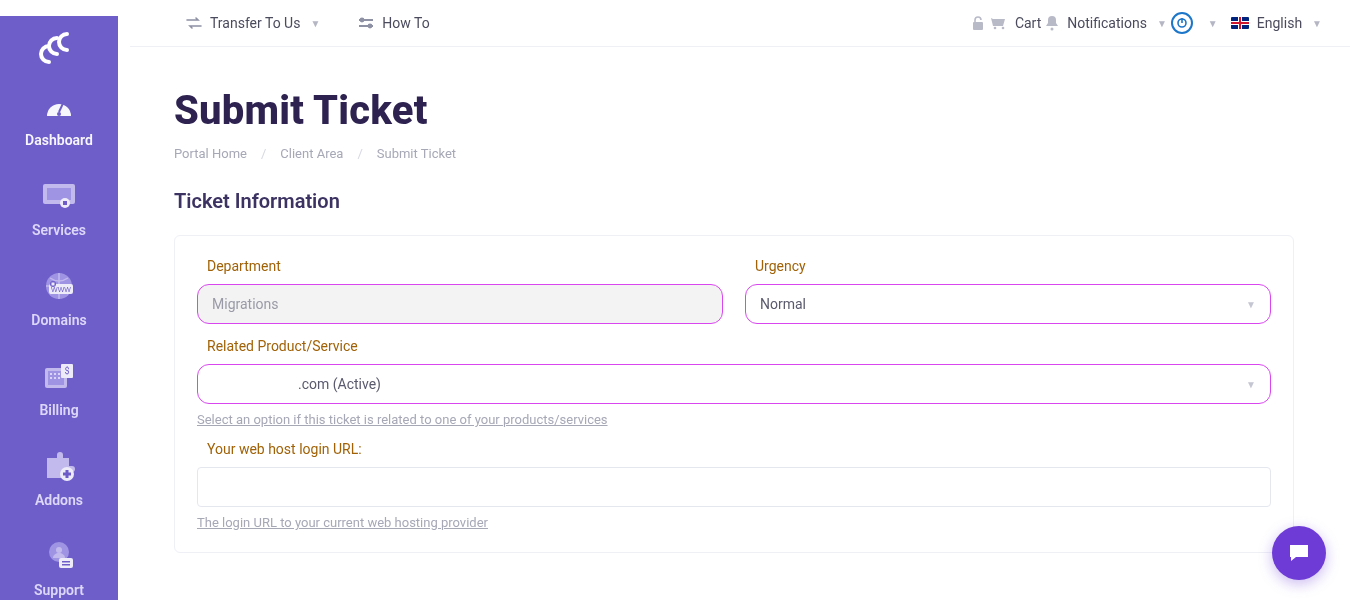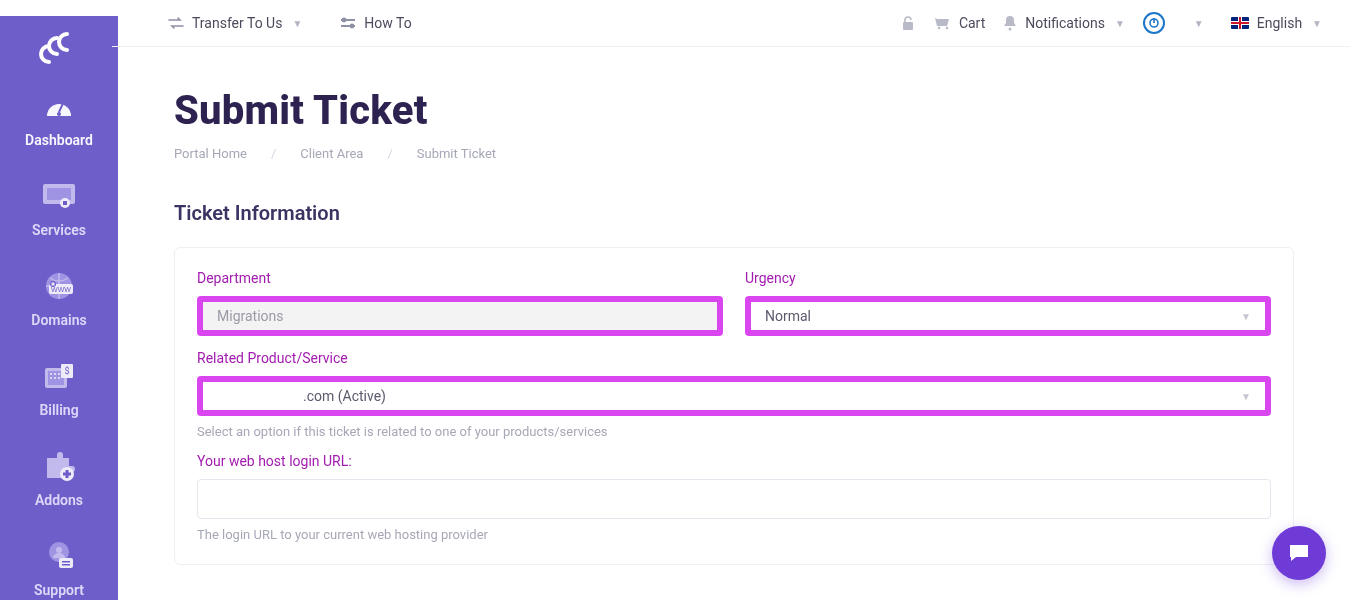--- a/index.html
+++ b/index.html
@@ -52,33 +52,33 @@
     font-size: 14px;
     font-weight: 600;
     color: #fff;
   }
   .side-item.dim .side-label { color: #e3defb; }
   .side-item.dim svg { opacity: 0.92; }
 
   
   .topbar {
     position: absolute;
-    left: 112px;
+    left: 130px;
     top: 0;
     right: 0;
     height: 47px;
     border-bottom: 1px solid #eef0f6;
     display: flex;
     align-items: center;
     padding: 0 28px 0 56px;
     font-size: 14px;
     color: #4a4a67;
   }
   .topbar .t-left { display: flex; align-items: center; gap: 38px; }
-  .topbar .t-right { margin-left: auto; display: flex; align-items: center; gap: 18px; }
+  .topbar .t-right { margin-left: auto; display: flex; align-items: center; gap: 4px; }
   .t-item { display: inline-flex; align-items: center; gap: 8px; cursor: pointer; color: #4b4b5e; }
   .t-item .caret { font-size: 10px; color: #b5b6c4; margin-left: 2px; }
   .mute-ico { color: #b8bac8; display: inline-flex; }
   .flag-uk {
     width: 18px; height: 12px; display: inline-block;
     background:
       linear-gradient(#cf142b,#cf142b) center/100% 2px no-repeat,
       linear-gradient(#cf142b,#cf142b) center/2px 100% no-repeat,
       linear-gradient(#fff,#fff) center/100% 4px no-repeat,
       linear-gradient(#fff,#fff) center/4px 100% no-repeat,
@@ -105,56 +105,56 @@
     font-size: 40px;
     font-weight: 800;
     color: #2d2250;
     letter-spacing: 0.2px;
     margin-bottom: 12px;
   }
   .breadcrumb {
     font-size: 13px;
     color: #a6a8b6;
     display: flex;
-    gap: 24px;
-    margin-bottom: 40px;
+    gap: 14px;
+    margin-bottom: 28px;
   }
   .breadcrumb a { color: #a6a8b6; text-decoration: none; cursor: pointer; }
   .breadcrumb .sep { color: #d7d8e2; }
   .section-title {
     font-size: 20px;
     color: #3d3363;
     font-weight: 600;
     margin-bottom: 22px;
   }
   .card {
     border: 1px solid #eef0f6;
     border-radius: 6px;
     padding: 22px 22px 8px 22px;
   }
   .row { display: flex; gap: 22px; margin-bottom: 14px; }
   .field { display: flex; flex-direction: column; }
   .field.half { flex: 1 1 50%; }
   .field.full { flex: 1 1 100%; }
-  .flabel { font-size: 14px; color: #a21caf; margin-bottom: 10px; }
+  .flabel { font-size: 14px; color: #a16207; margin-bottom: 10px; margin-left: 10px; }
   .input, .select {
     height: 40px;
-    border: 6px solid #d946ef;
-    border-radius: 4px;
+    border: 1px solid #d946ef;
+    border-radius: 12px;
     padding: 0 14px;
     font-size: 14px;
     color: #5a5a6e;
     background: #fff;
     display: flex;
     align-items: center;
     justify-content: space-between;
   }
   .input.readonly { background: #f3f3f3; color: #9a9aa7; }
   .select .sel-caret { font-size: 10px; color: #c4c6d2; }
-  .helper { font-size: 13px; color: #a6a8b6; margin-top: 8px; }
+  .helper { font-size: 13px; color: #a6a8b6; margin-top: 8px; text-decoration: underline; }
   input.text-input {
     height: 40px;
     border: 1px solid #e5e7ef;
     border-radius: 4px;
     padding: 0 14px;
     font-size: 14px;
     color: #5a5a6e;
     outline: none;
     width: 100%;
   }

